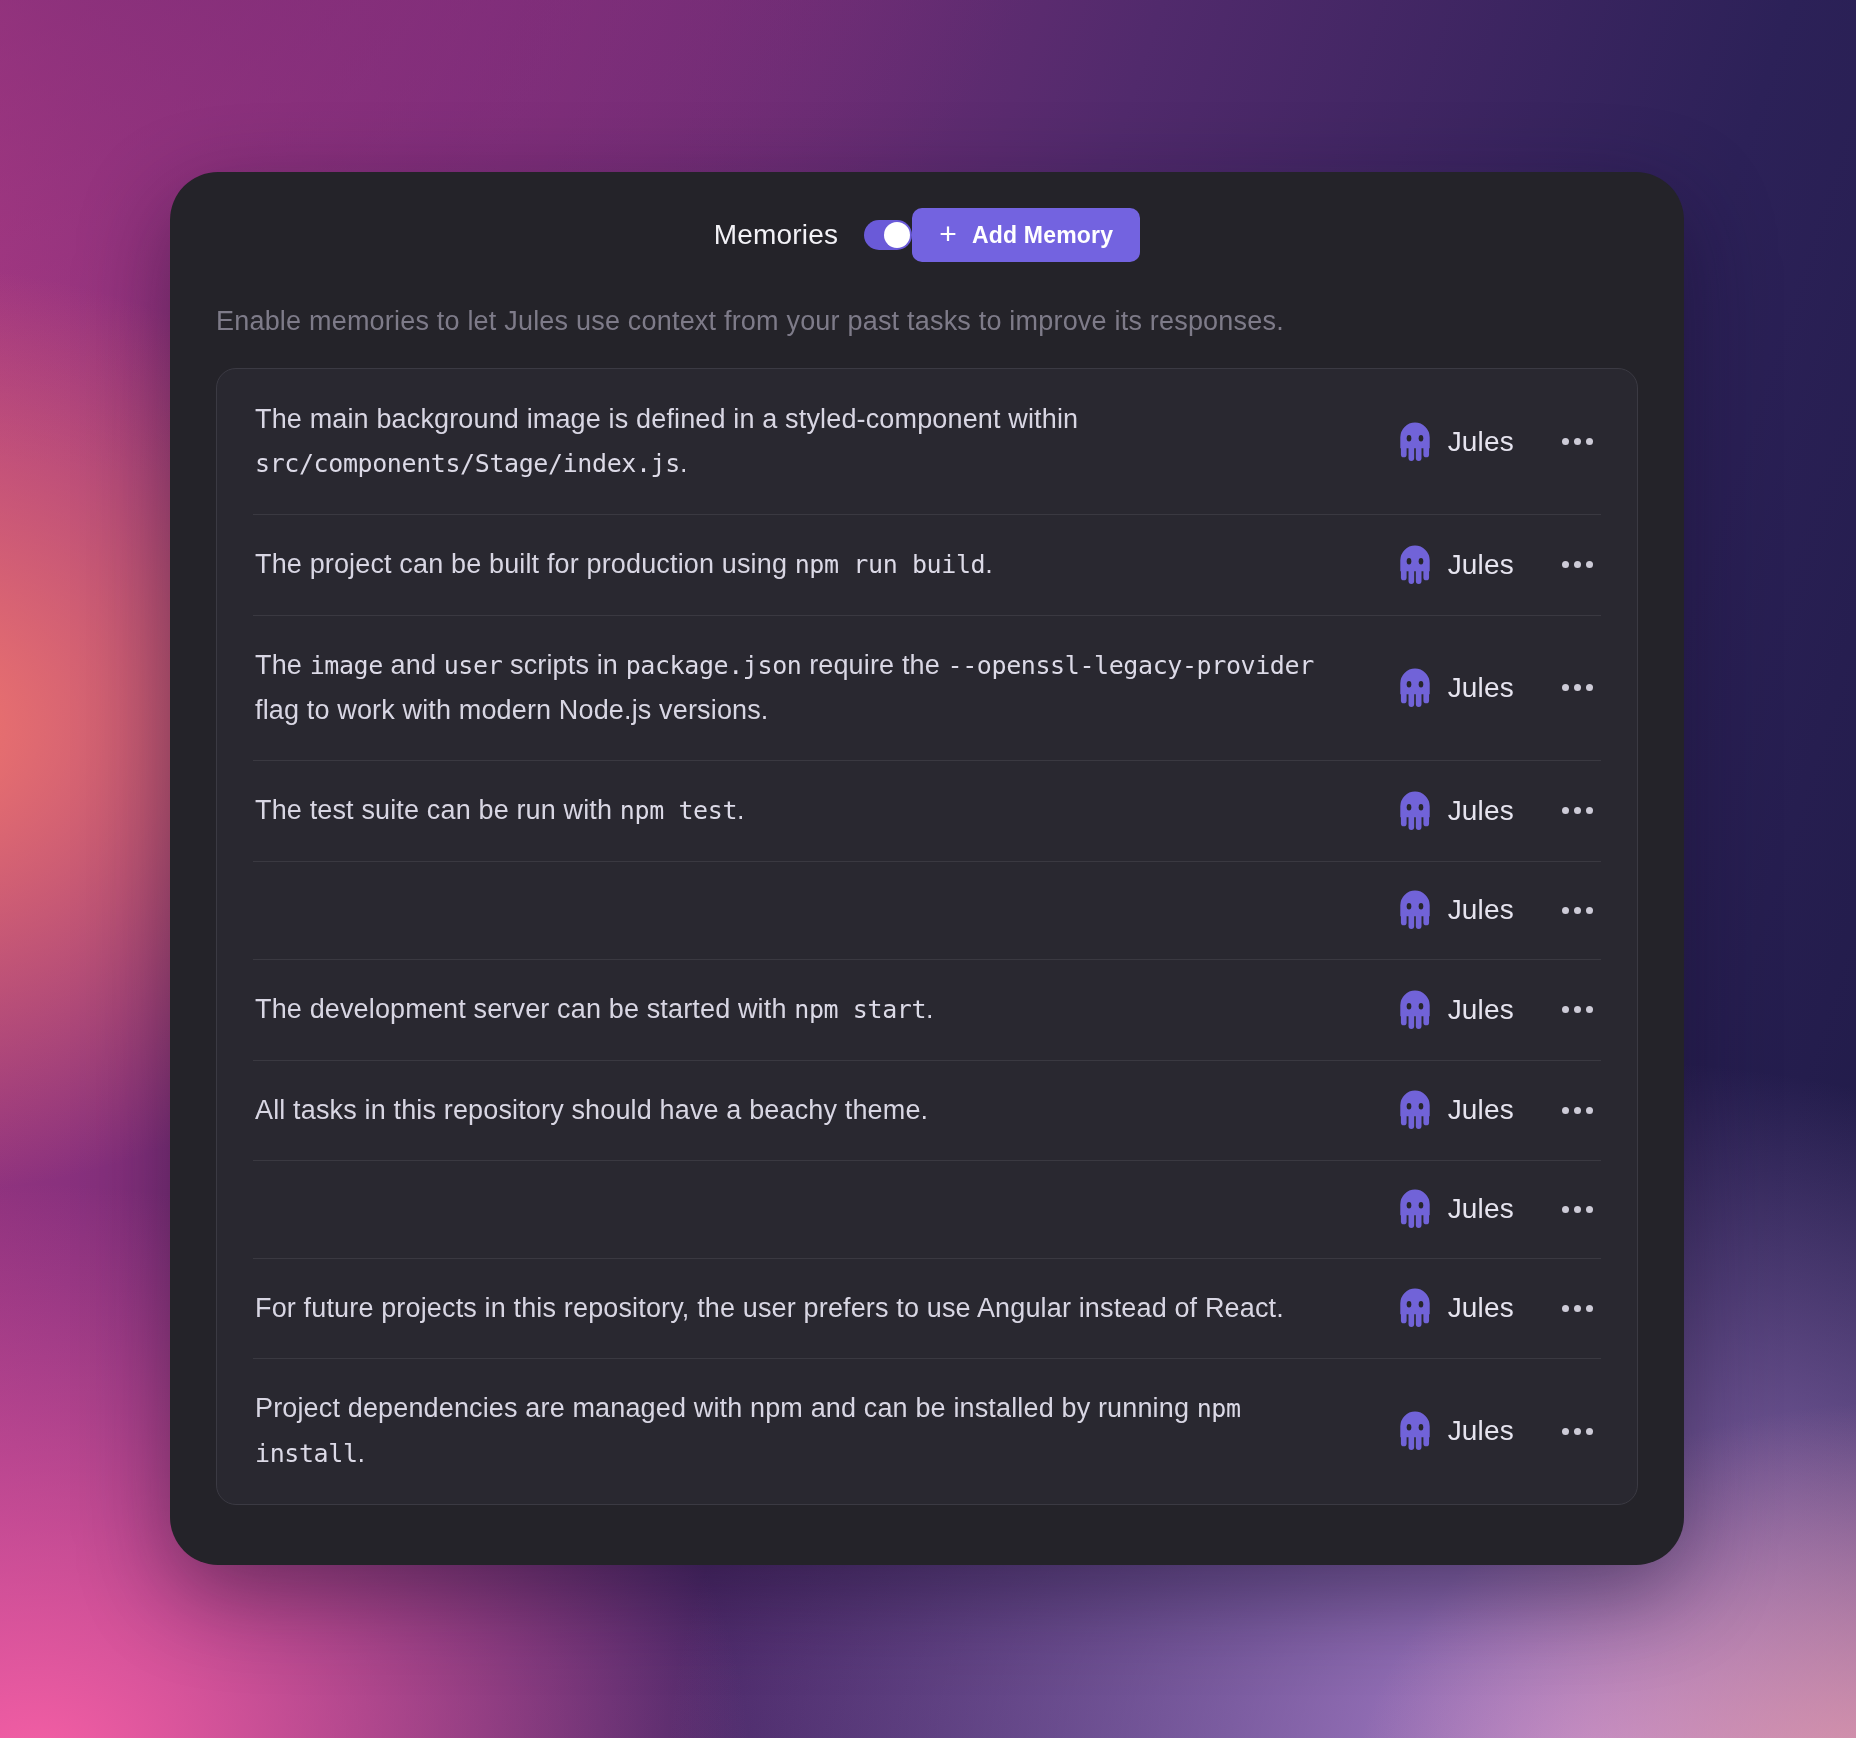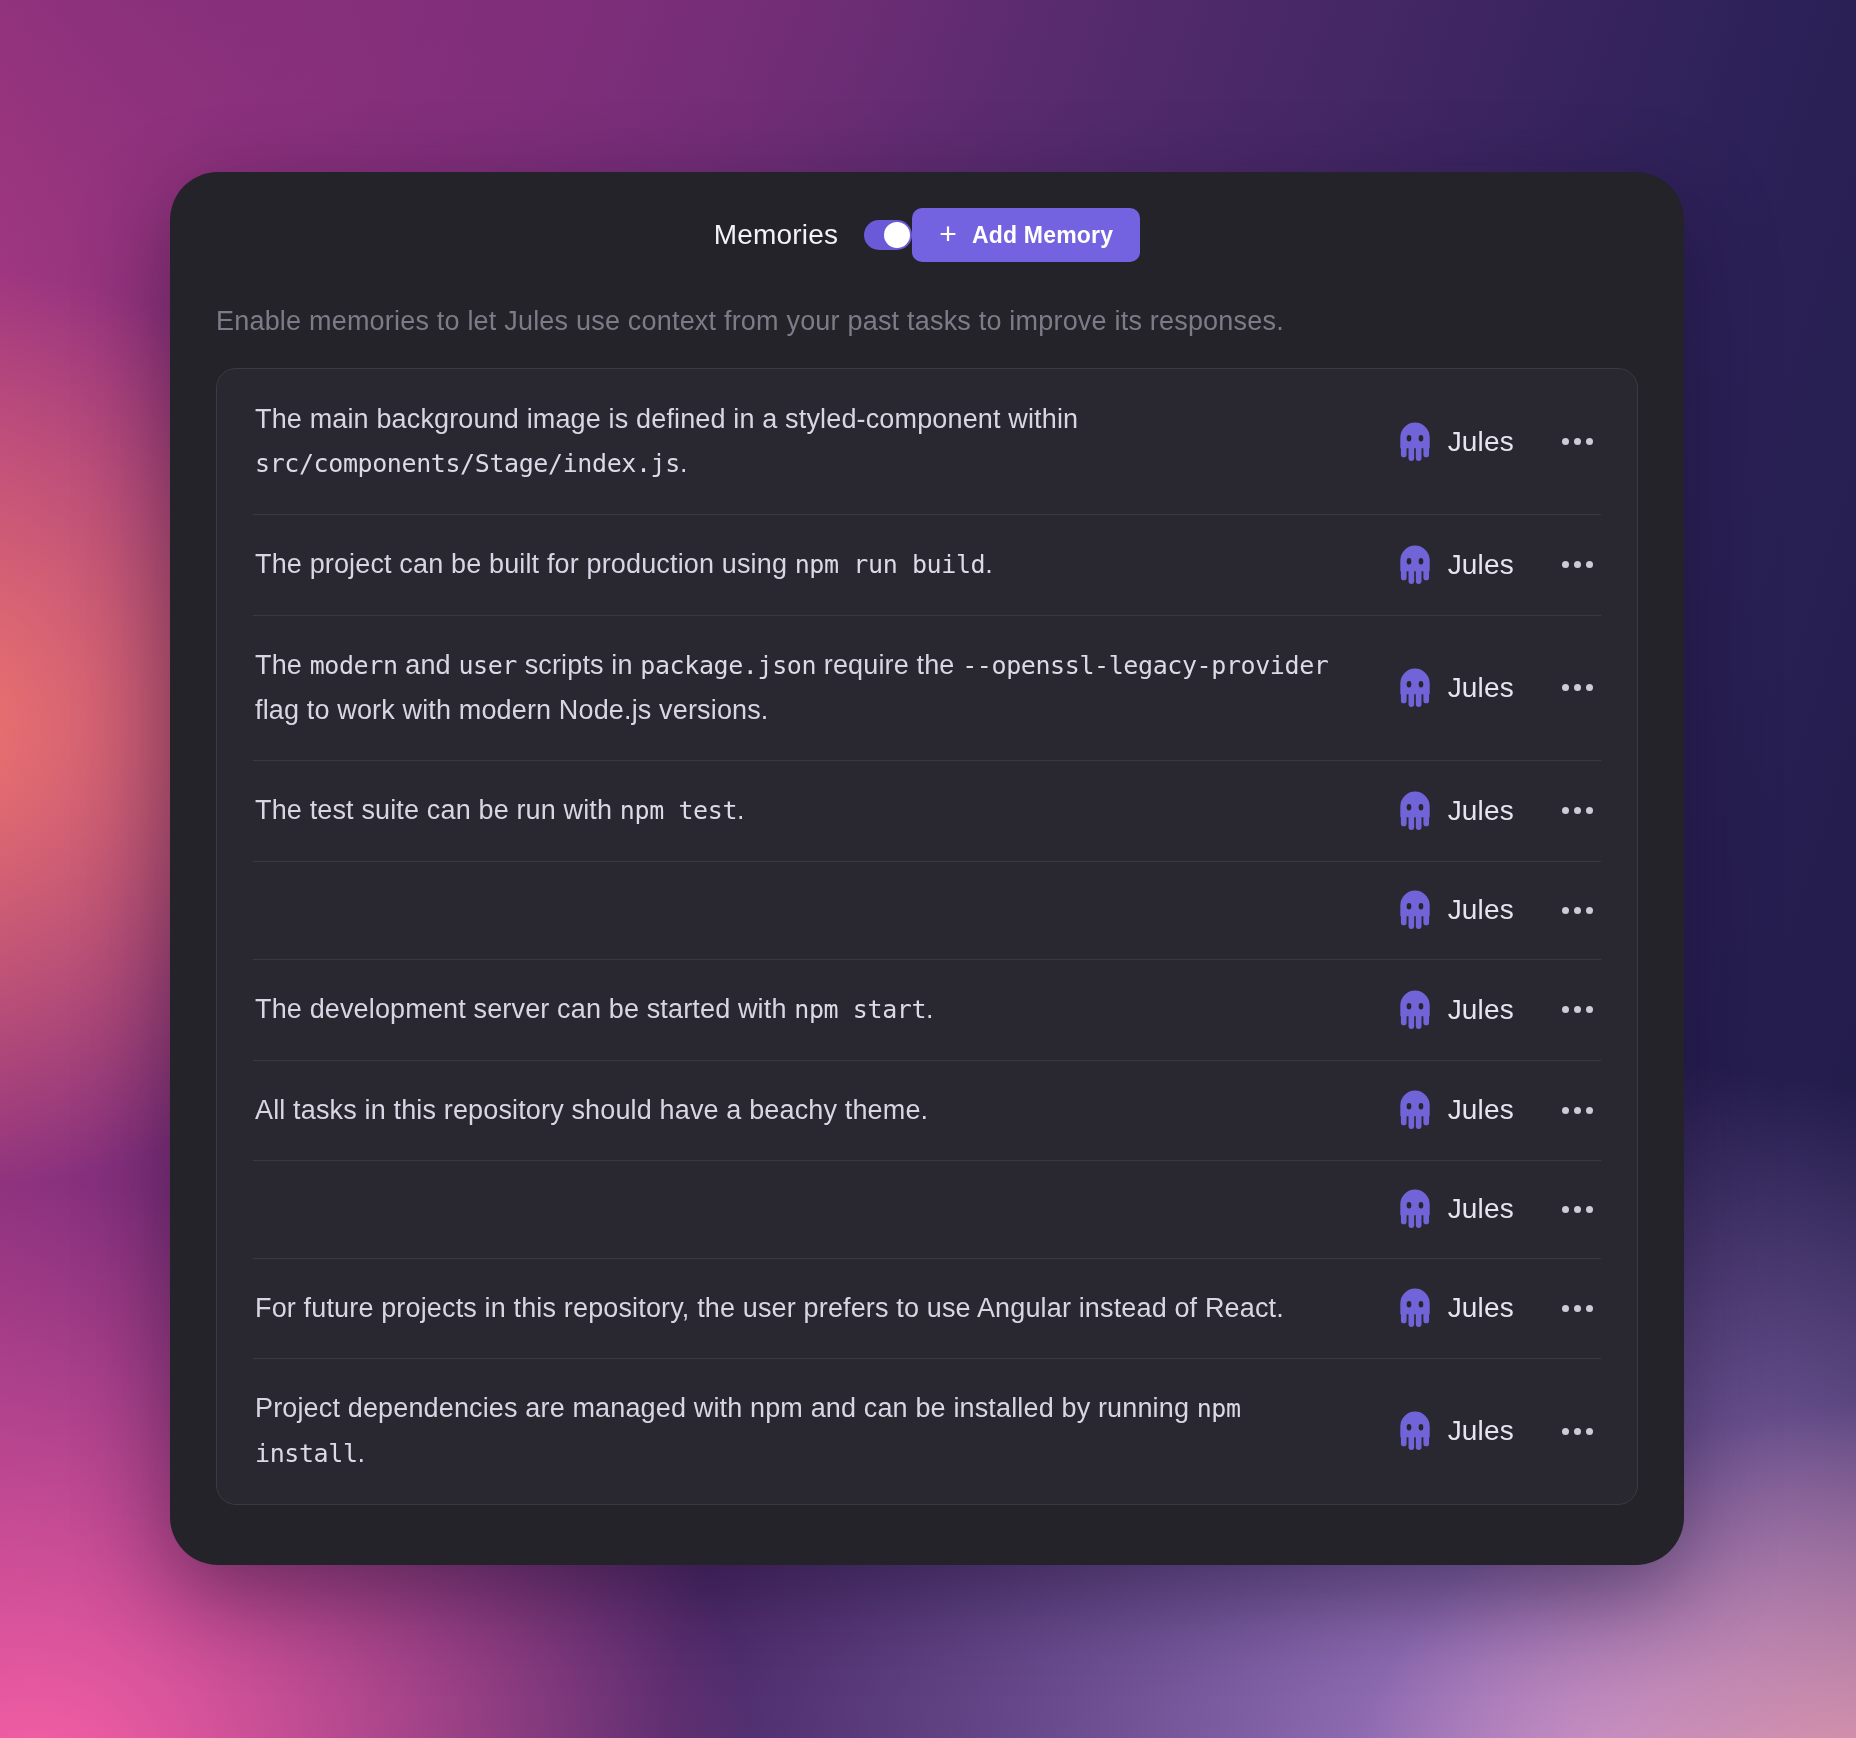--- a/index.html
+++ b/index.html
@@ -179,21 +179,21 @@
       <span class="author-label">Jules</span>
       <button class="menu-btn" aria-label="memory options">
         <span class="dot"></span>
         <span class="dot"></span>
         <span class="dot"></span>
       </button>
     </div>
   </div>
 
   <div class="memory-row">
-    <div class="memory-text"><span>The </span><span class="mono">modern</span><span> and </span><span class="mono">user</span><span> scripts in </span><span class="mono">package.json</span><span> require the </span><span class="mono">--openssl-legacy-provider</span><span> flag to work with modern Node.js versions.</span></div>
+    <div class="memory-text"><span>The </span><span class="mono">image</span><span> and </span><span class="mono">user</span><span> scripts in </span><span class="mono">package.json</span><span> require the </span><span class="mono">--openssl-legacy-provider</span><span> flag to work with modern Node.js versions.</span></div>
     <div class="row-right">
       <svg class="jules-avatar" viewBox="0 0 34 40" xmlns="http://www.w3.org/2000/svg">
         <g fill="#7163d8">
           <path d="M3 15.5 a14 14 0 0 1 28 0 v10.5 h-28 z"></path>
           <rect x="3.6" y="23" width="5.4" height="11.5" rx="2.7"></rect>
           <rect x="10.8" y="23" width="5.4" height="15" rx="2.7"></rect>
           <rect x="17.8" y="23" width="5.4" height="15" rx="2.7"></rect>
           <rect x="25.0" y="23" width="5.4" height="11.5" rx="2.7"></rect>
         </g>
         <ellipse cx="11.3" cy="16.5" rx="2.2" ry="3.1" fill="#26252b"></ellipse>

